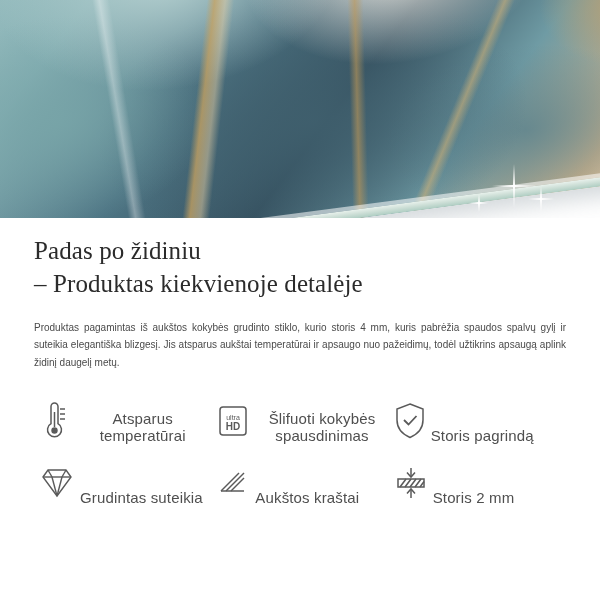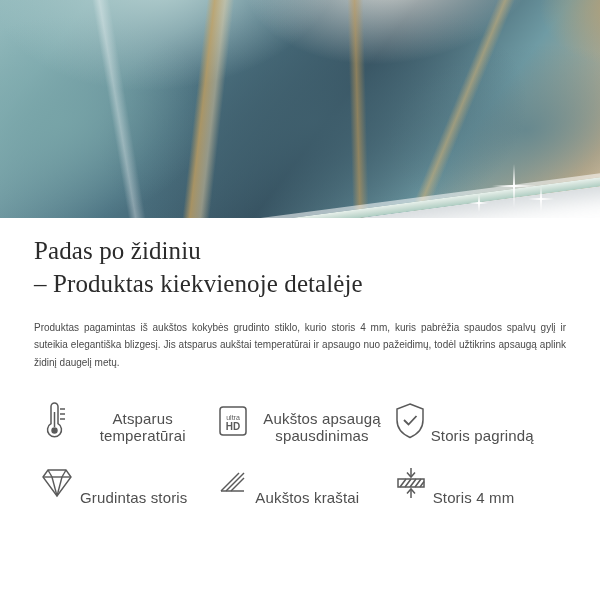--- a/index.html
+++ b/index.html
@@ -211,21 +211,21 @@
       </div>
 
       <div class="feature">
         <div class="feature-icon">
           <svg width="44" height="42" viewBox="0 0 44 42">
             <rect x="9" y="7" width="26" height="28" rx="3" fill="none" stroke="#5a5a5a" stroke-width="1.5"></rect>
             <text x="22" y="19.5" font-family="Liberation Sans, sans-serif" font-size="7" fill="#5a5a5a" text-anchor="middle">ultra</text>
             <text x="22" y="30" font-family="Liberation Sans, sans-serif" font-size="10" font-weight="bold" fill="#5a5a5a" text-anchor="middle">HD</text>
           </svg>
         </div>
-        <div class="feature-label">Aukštos apsaugą spausdinimas</div>
+        <div class="feature-label">Šlifuoti kokybės spausdinimas</div>
       </div>
 
       <div class="feature">
         <div class="feature-icon">
           <svg width="42" height="44" viewBox="0 0 42 44" fill="none" stroke="#5a5a5a" stroke-width="1.5">
             <path d="M21 5l13 5v11c0 8.5-5.7 14.3-13 17.5C13.7 35.3 8 29.5 8 21V10l13-5z"></path>
             <polyline points="15,21 19.5,25.5 27.5,17" stroke-width="1.8"></polyline>
           </svg>
         </div>
         <div class="feature-label">Storis pagrindą</div>
@@ -235,21 +235,21 @@
         <div class="feature-icon">
           <svg width="46" height="40" viewBox="0 0 46 40" fill="none" stroke="#5a5a5a" stroke-width="1.4">
             <path d="M9 14l5-7h18l5 7-14 19L9 14z"></path>
             <line x1="9" y1="14" x2="37" y2="14"></line>
             <line x1="14" y1="7" x2="18" y2="14"></line>
             <line x1="32" y1="7" x2="28" y2="14"></line>
             <line x1="18" y1="14" x2="23" y2="33"></line>
             <line x1="28" y1="14" x2="23" y2="33"></line>
           </svg>
         </div>
-        <div class="feature-label">Grudintas storis</div>
+        <div class="feature-label">Grudintas suteikia</div>
       </div>
 
       <div class="feature">
         <div class="feature-icon">
           <svg width="44" height="40" viewBox="0 0 44 40" fill="none" stroke="#5a5a5a" stroke-width="1.5">
             <path d="M10 28L28 10"></path>
             <path d="M15 28L33 10"></path>
             <path d="M20 28L33 15"></path>
             <path d="M10 28h23"></path>
           </svg>
@@ -265,18 +265,18 @@
             <rect x="9" y="17" width="26" height="8" fill="none"></rect>
             <line x1="11" y1="25" x2="17" y2="17"></line>
             <line x1="16" y1="25" x2="22" y2="17"></line>
             <line x1="21" y1="25" x2="27" y2="17"></line>
             <line x1="26" y1="25" x2="32" y2="17"></line>
             <line x1="31" y1="25" x2="35" y2="19.5"></line>
             <line x1="22" y1="36" x2="22" y2="28"></line>
             <polyline points="18,31.5 22,27 26,31.5"></polyline>
           </svg>
         </div>
-        <div class="feature-label">Storis 4 mm</div>
+        <div class="feature-label">Storis 2 mm</div>
       </div>
 
     </div>
   </div>
 </div>
 
 </body></html>

